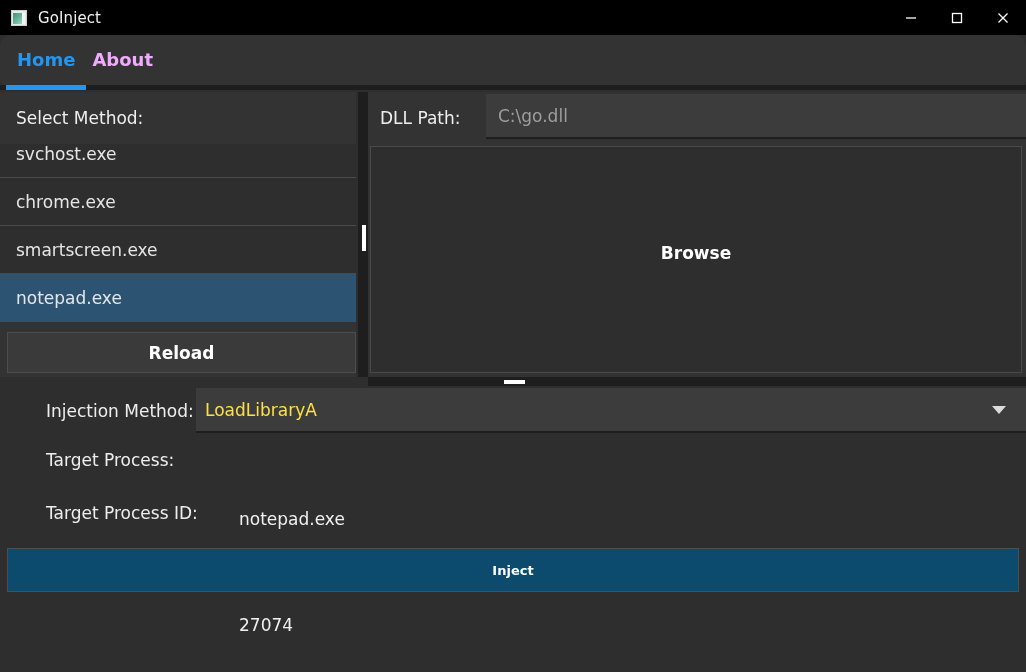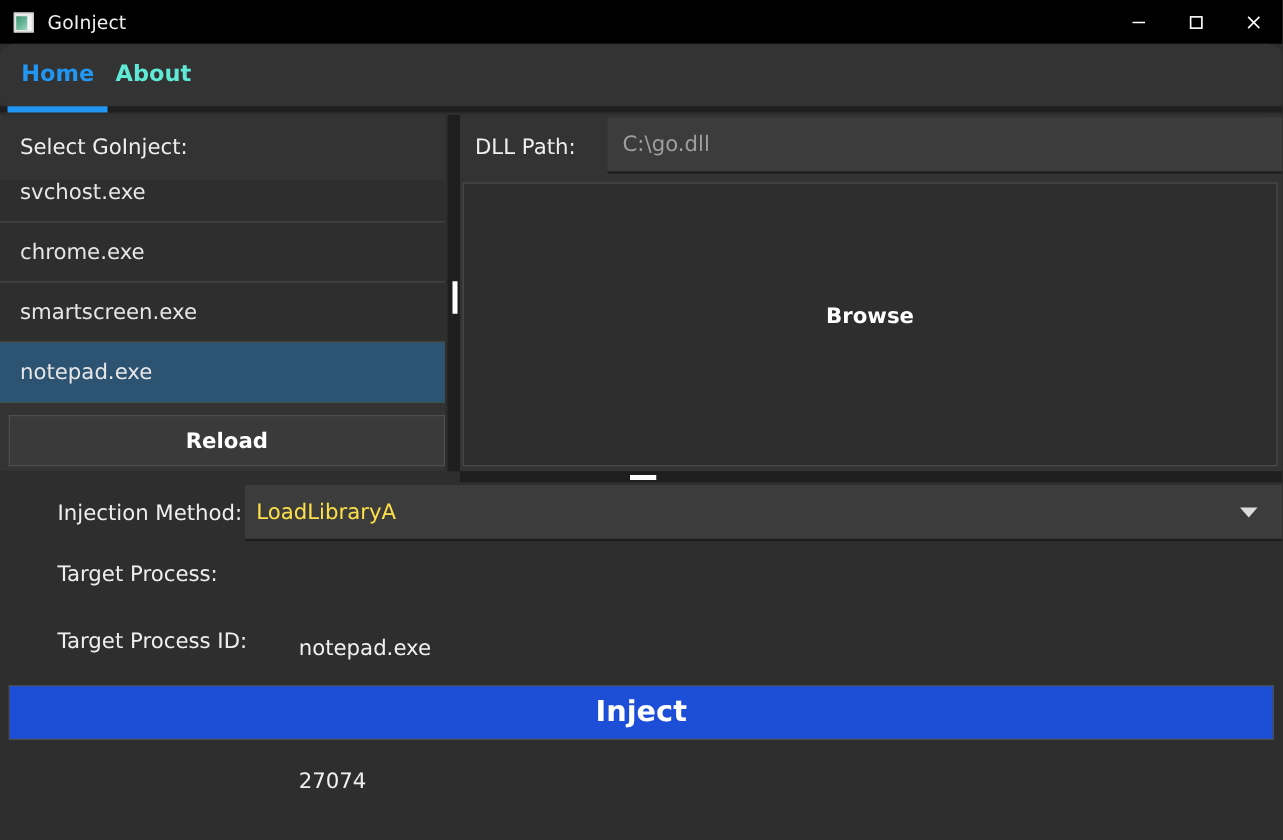--- a/index.html
+++ b/index.html
@@ -84,21 +84,21 @@
   .tabs {
     position: absolute;
     left: 0; top: 0;
     display: flex;
     align-items: center;
     height: 50px;
   }
   .tab {
     font-size: 18px;
     font-weight: bold;
-    color: #5eead4;
+    color: #f0abfc;
     padding: 0 0;
     margin-left: 17px;
     line-height: 50px;
     height: 50px;
   }
   .tab.active { color: #2196f3; }
   .tab-underline-track {
     position: absolute;
     left: 0; top: 50px;
     width: 1026px;
@@ -320,27 +320,27 @@
     position: absolute;
     font-size: 17px;
     color: #f0f0f0;
     left: 210px;
   }
   .inject-btn {
     position: absolute;
     left: 7px; top: 548px;
     width: 1012px;
     height: 44px;
-    background: #1d4ed8;
+    background: #0c4a6e;
     border: 1px solid #4d4d4d;
     box-sizing: border-box;
     display: flex;
     align-items: center;
     justify-content: center;
-    font-size: 23px;
+    font-size: 13px;
     font-weight: bold;
     color: #ffffff;
   }
 </style>
 </head>
 <body>
 
 <div id="app">
 
   <div class="titlebar">
@@ -369,21 +369,21 @@
     <div class="tabs">
       <div class="tab active">Home</div>
       <div class="tab">About</div>
     </div>
     <div class="tab-underline-track"></div>
     <div class="tab-underline"></div>
   </div>
 
   <div class="left-panel">
     <div class="panel-header">
-      <div class="panel-header-label">Select GoInject:</div>
+      <div class="panel-header-label">Select Method:</div>
     </div>
     <div class="proc-list">
       <div class="proc-inner">
         <div class="proc-row">svchost.exe</div>
         <div class="proc-row">chrome.exe</div>
         <div class="proc-row">smartscreen.exe</div>
         <div class="proc-row selected">notepad.exe</div>
       </div>
     </div>
   </div>

